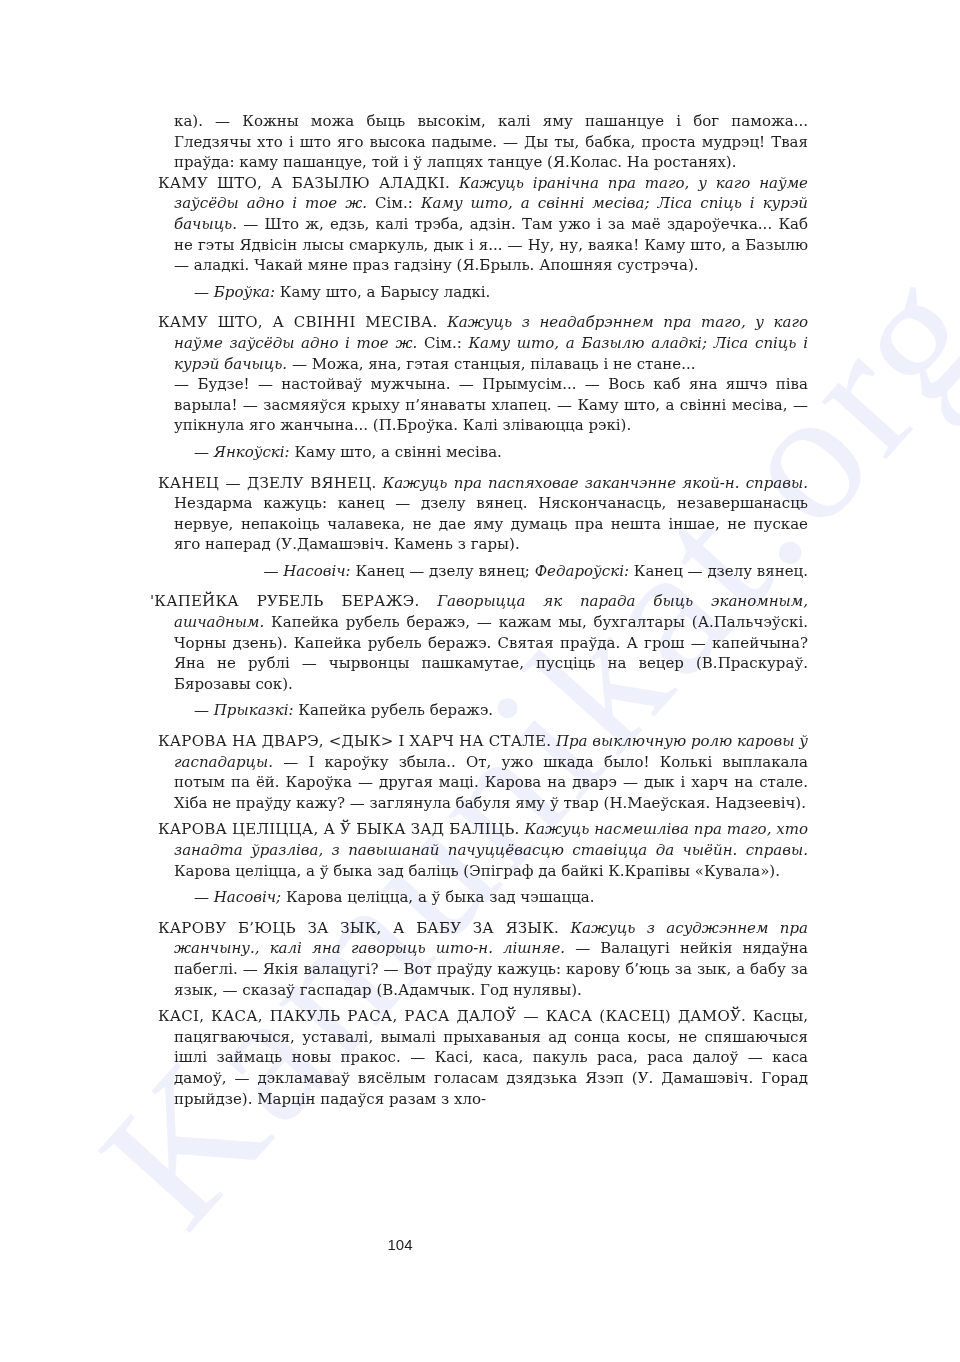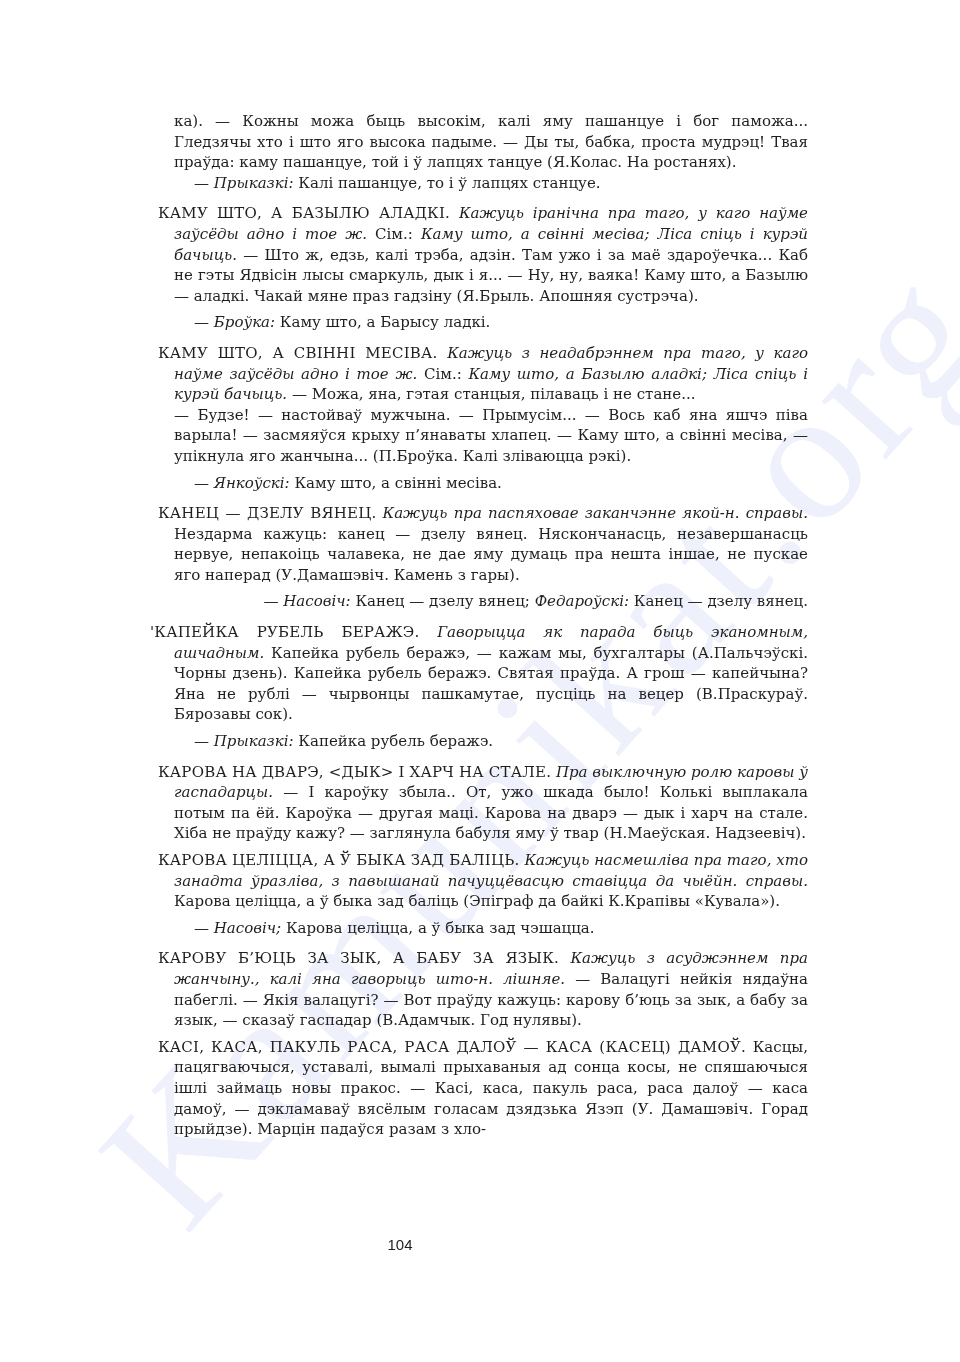--- a/index.html
+++ b/index.html
@@ -93,21 +93,20 @@
   }
 </style>
 </head>
 <body>
 
 <div class="watermark">Kamunikat.org</div>
 
 <div class="page">
 
   <p class="para" style="padding-left:16px;margin:0;">ка). — Кожны можа быць высокім, калі яму пашанцуе і бог паможа... Гледзячы хто і што яго высока падыме. — Ды ты, бабка, проста мудрэц! Твая праўда: каму пашанцуе, той і ў лапцях танцуе (Я.Колас. На ростанях).</p>
-  <p class="quote-line">— <span class="src-label">Прыказкі:</span><span> Калі пашанцуе, то і ў лапцях станцуе.</span></p>
 
   <div class="entry">
     <span class="head">КАМУ ШТО, А БАЗЫЛЮ АЛАДКІ.</span>
     <span class="def">Кажуць іранічна пра таго, у каго наўме заўсёды адно і тое ж.</span>
     <span>Сім.:</span>
     <span class="def">Каму што, а свінні месіва; Ліса спіць і курэй бачыць.</span>
     <span>— Што ж, едзь, калі трэба, адзін. Там ужо і за маё здароўечка... Каб не гэты Ядвісін лысы смаркуль, дык і я... — Ну, ну, ваяка! Каму што, а Базылю — аладкі. Чакай мяне праз гадзіну (Я.Брыль. Апошняя сустрэча).</span>
   </div>
   <p class="quote-line">— <span class="src-label">Броўка:</span><span> Каму што, а Барысу ладкі.</span></p>
 

